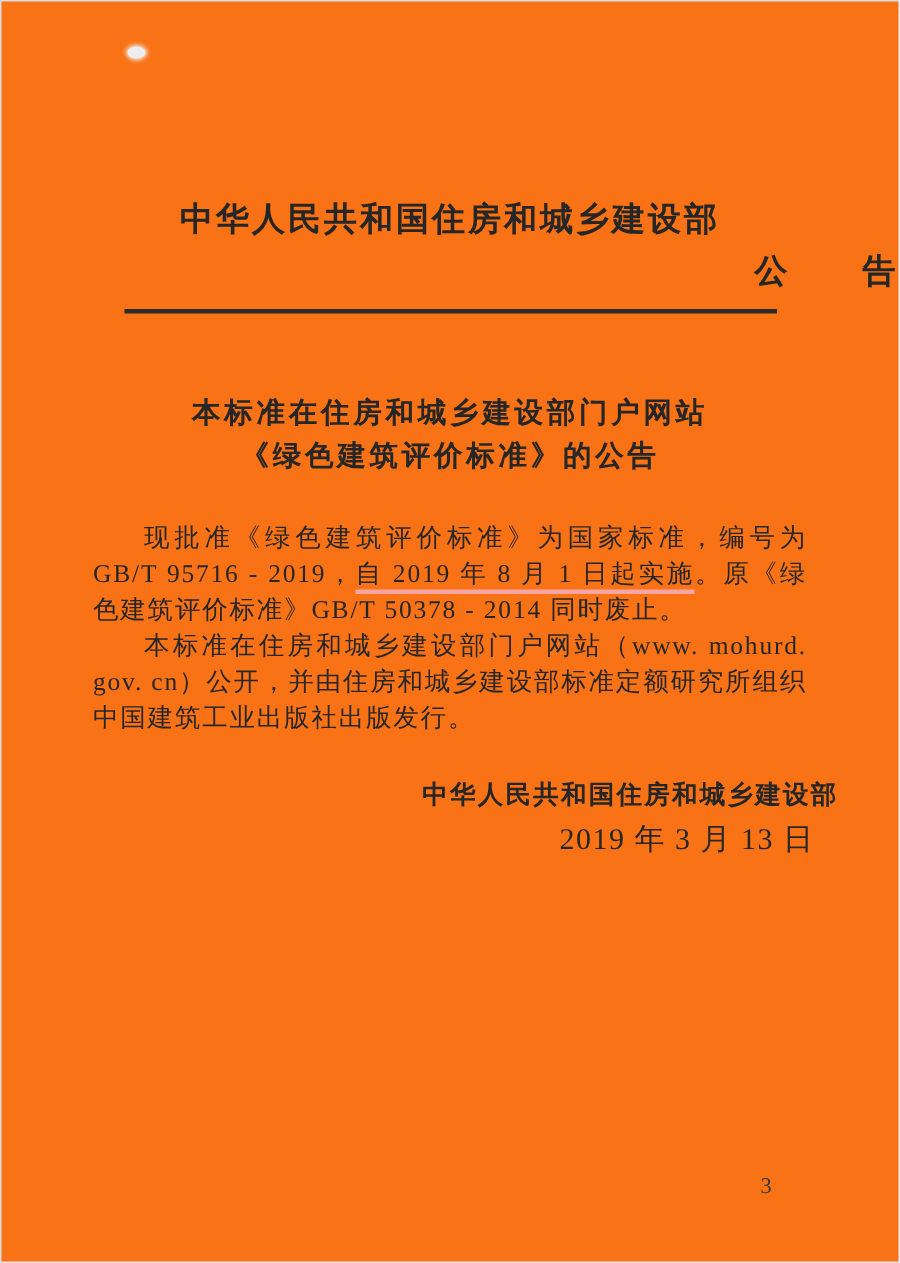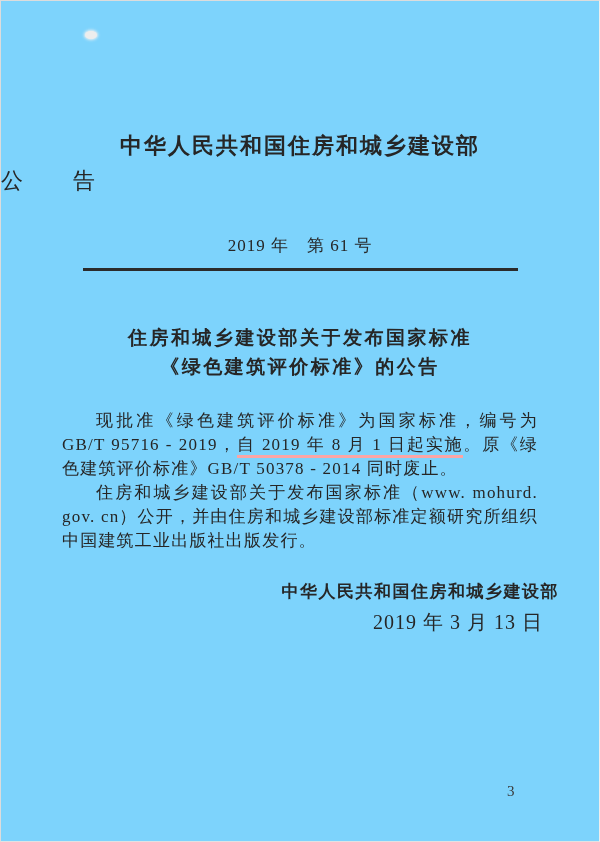--- a/index.html
+++ b/index.html
@@ -5,21 +5,21 @@
   html, body {
     margin: 0;
     padding: 0;
     background: #f6f6f6;
   }
   .page {
     position: relative;
     width: 600px;
     height: 842px;
     margin: 0 auto;
-    background: #7dd3fc;
+    background: #f97316;
     border-top: 1px solid #dcdcdc;
     border-left: 1px solid #dcdcdc;
     border-right: 1px solid #eeeeee;
     border-bottom: 1px solid #e2e2e2;
     box-sizing: border-box;
     overflow: hidden;
     font-family: "Liberation Serif", "DejaVu Serif", serif;
     color: #262626;
   }
   .smudge {
@@ -35,23 +35,23 @@
   .ministry {
     margin-top: 130px;
     text-align: center;
     font-size: 22px;
     font-weight: bold;
     letter-spacing: 2px;
     line-height: 30px;
   }
   .announce {
     margin-top: 5px;
-    text-align: left;
+    text-align: right;
     font-size: 22px;
-    font-weight: normal;
+    font-weight: bold;
     letter-spacing: 2px;
     line-height: 30px;
   }
   .issue {
     margin-top: 38px;
     text-align: center;
     font-size: 17px;
     letter-spacing: 1px;
     line-height: 24px;
   }
@@ -114,32 +114,31 @@
 <body>
 
 <div class="page">
 
   <div class="smudge"></div>
 
   <div class="ministry">中华人民共和国住房和城乡建设部</div>
 
   <div class="announce">公　　告</div>
 
-  <div class="issue">2019 年　第 61 号</div>
 
   <div class="rule"></div>
 
   <div class="doc-title">
-    <div>住房和城乡建设部关于发布国家标准</div>
+    <div>本标准在住房和城乡建设部门户网站</div>
     <div>《绿色建筑评价标准》的公告</div>
   </div>
 
   <div class="body-block">
     <p class="body-text"><span>现批准《绿色建筑评价标准》为国家标准，编号为 GB/T 95716 - 2019，</span><span class="red-underline">自 2019 年 8 月 1 日起实施</span><span>。原《绿色建筑评价标准》GB/T 50378 - 2014 同时废止。</span></p>
-    <p class="body-text">住房和城乡建设部关于发布国家标准（www. mohurd. gov. cn）公开，并由住房和城乡建设部标准定额研究所组织中国建筑工业出版社出版发行。</p>
+    <p class="body-text">本标准在住房和城乡建设部门户网站（www. mohurd. gov. cn）公开，并由住房和城乡建设部标准定额研究所组织中国建筑工业出版社出版发行。</p>
   </div>
 
   <div class="sig">中华人民共和国住房和城乡建设部</div>
 
   <div class="date">2019 年 3 月 13 日</div>
 
   <div class="pagenum">3</div>
 
 </div>
 

